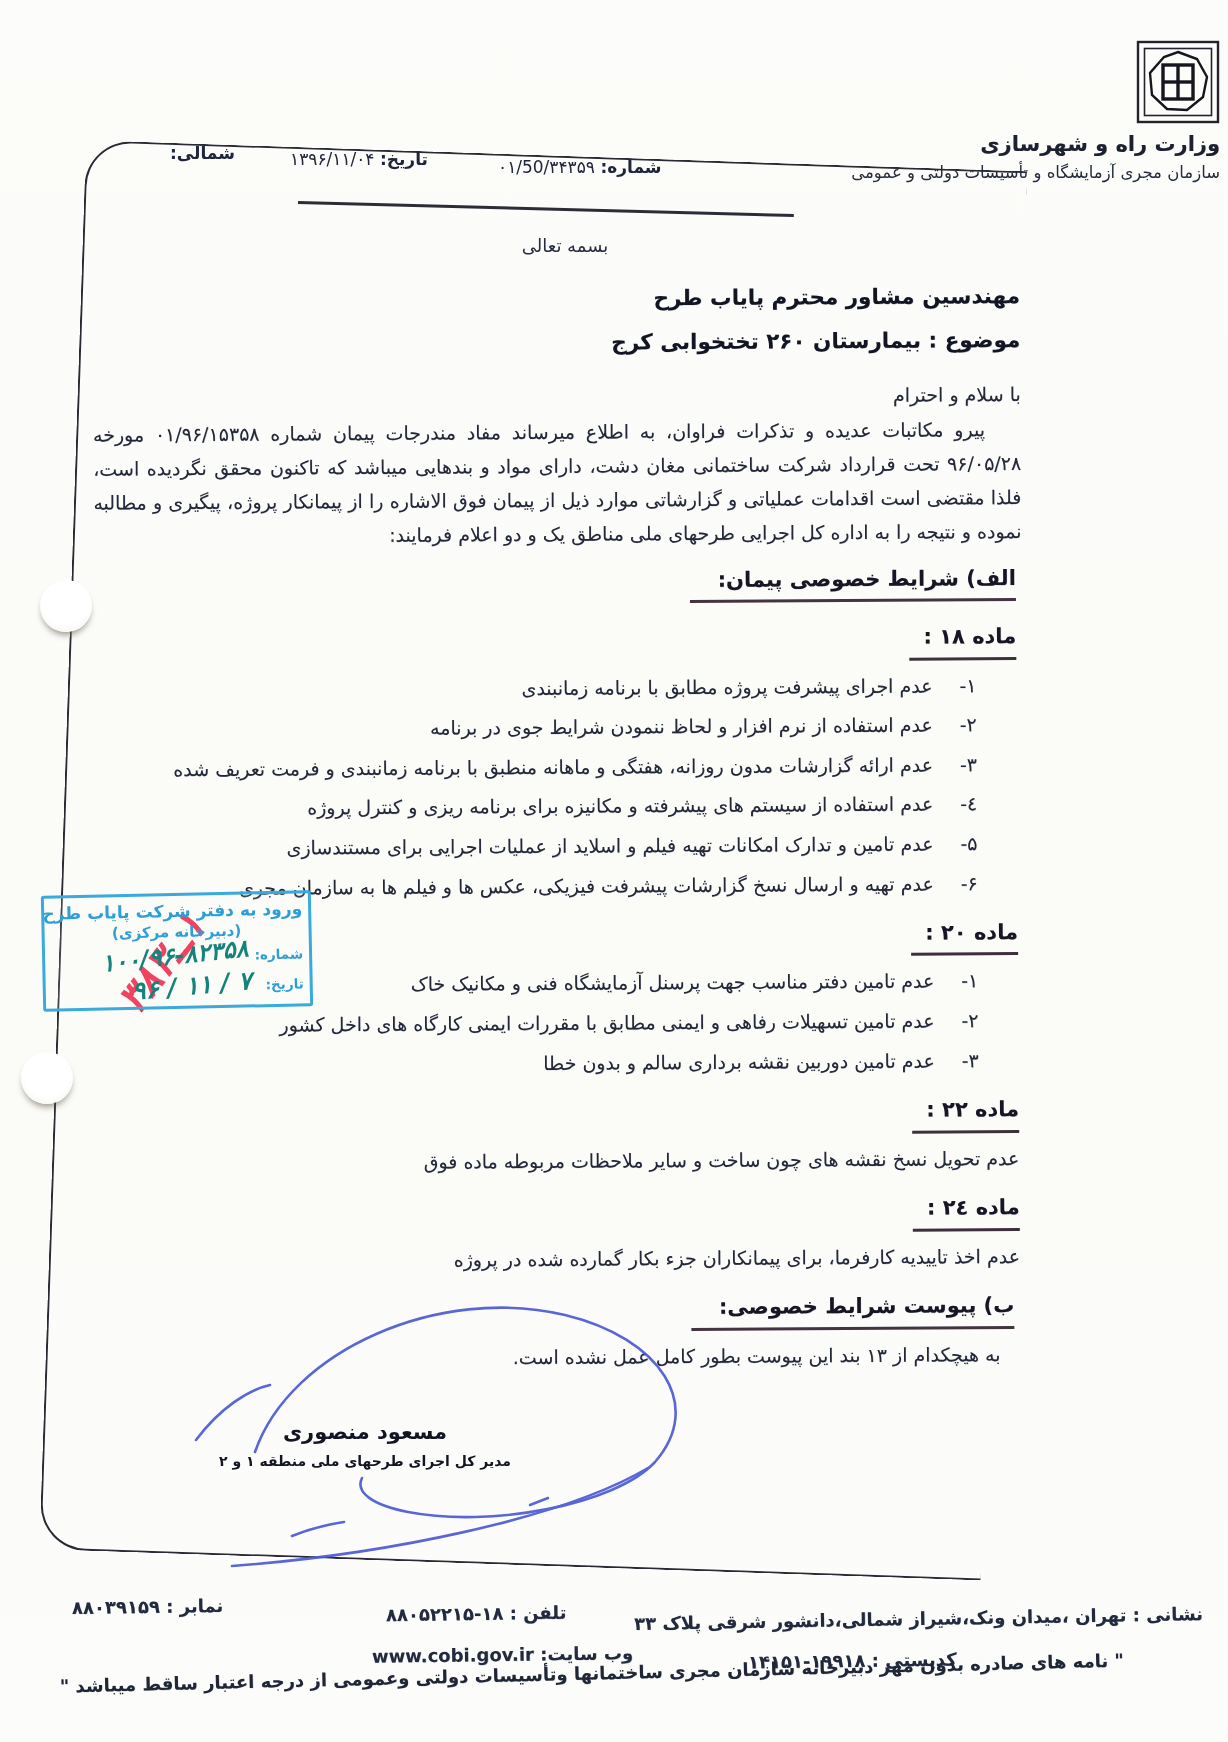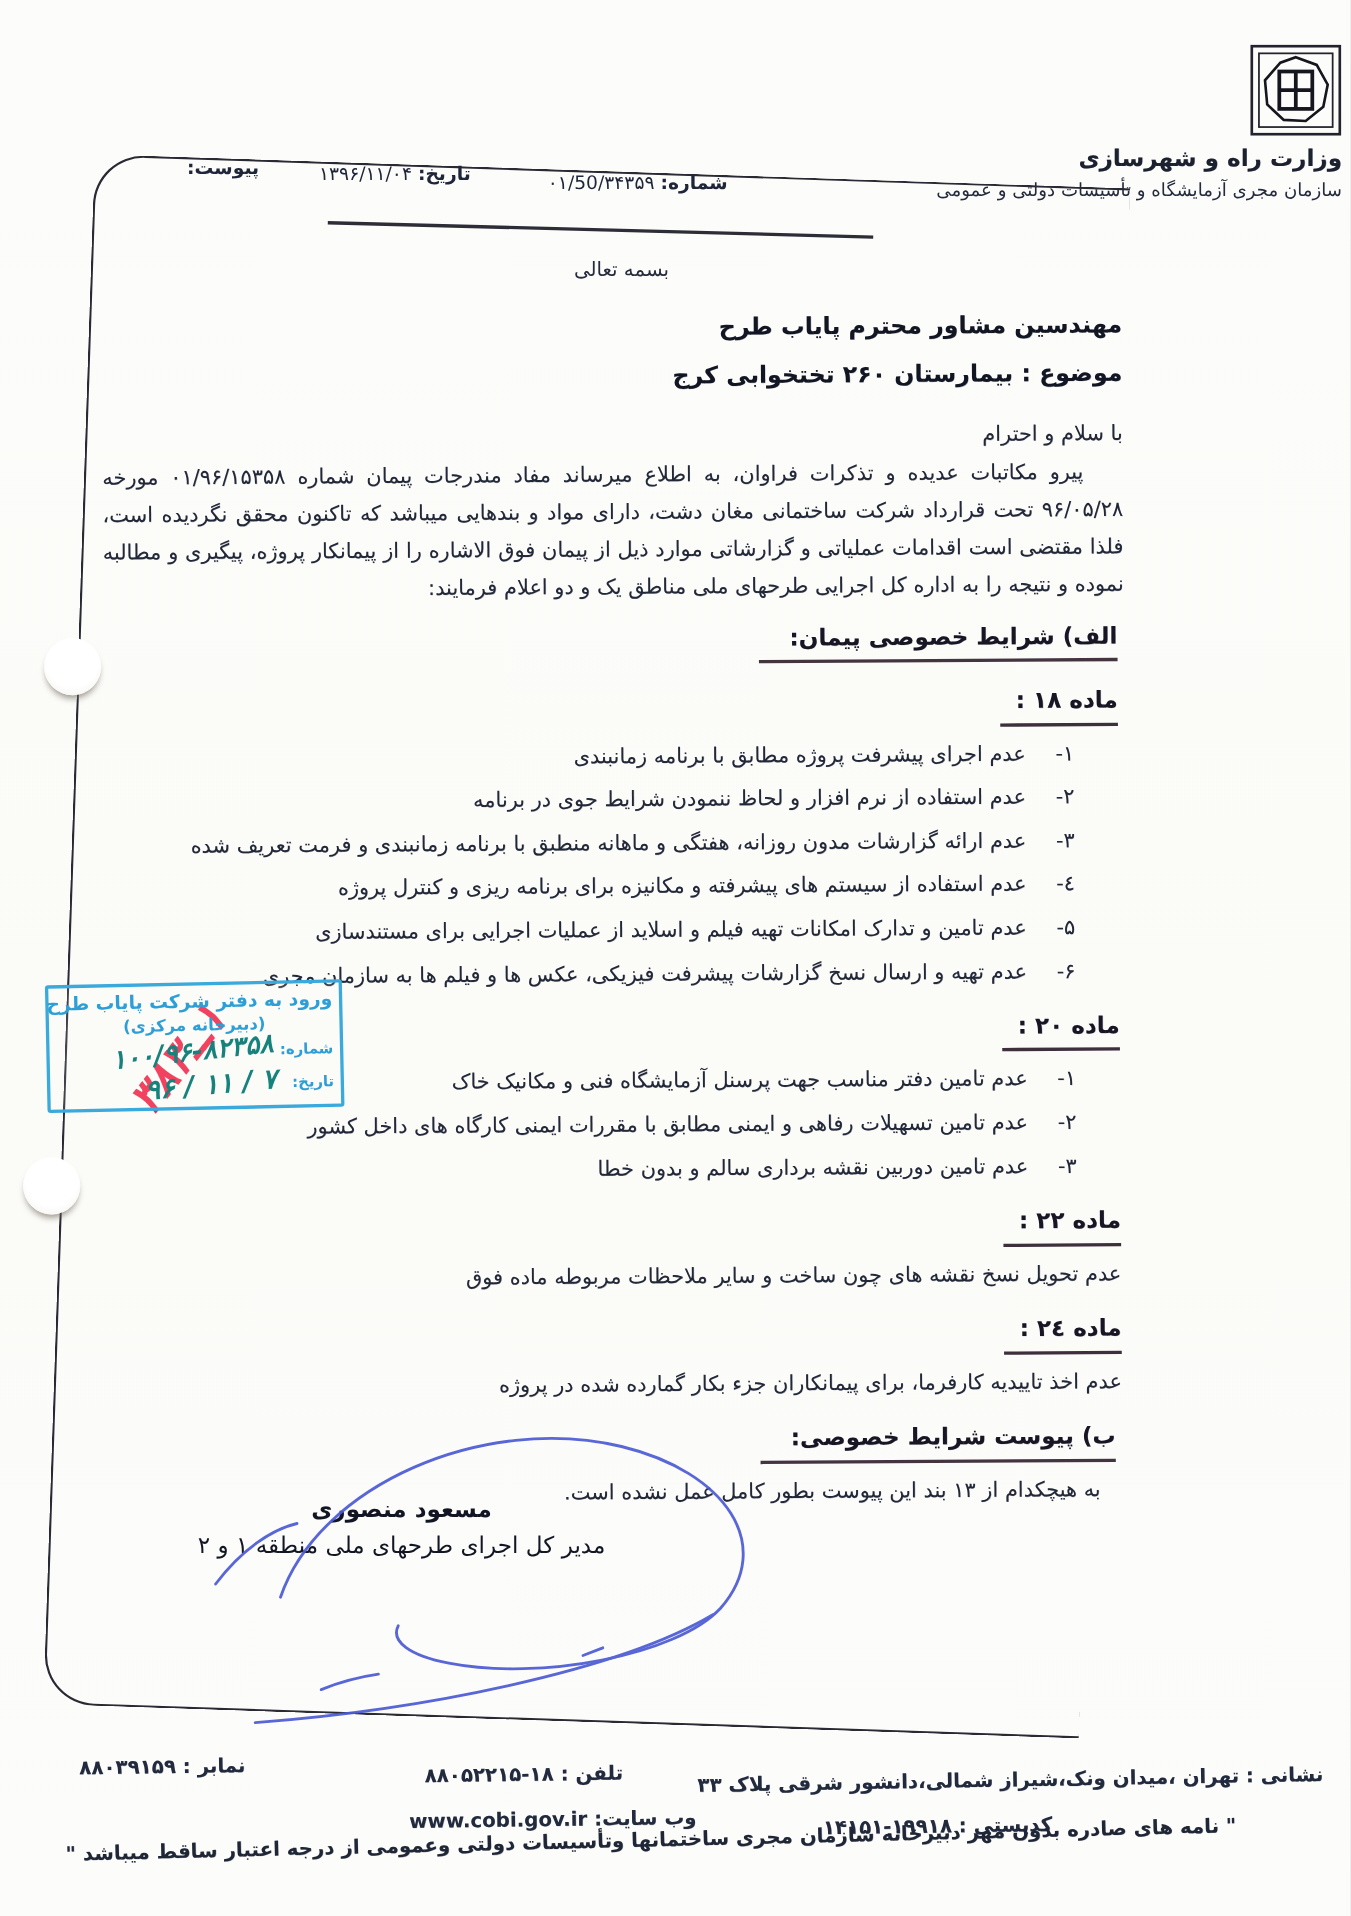--- a/index.html
+++ b/index.html
@@ -44,23 +44,23 @@
     border-bottom:3px solid #433440;padding-bottom:5px;padding-left:28px;margin-top:15px;margin-right:6px;}
   .art{margin-top:20px;margin-right:6px;}
   .art-title{display:inline-block;font-size:21px;font-weight:bold;color:#181524;
     border-bottom:3px solid #3d2f3c;padding-bottom:5px;padding-left:14px;}
   .items{margin-top:12px;margin-right:40px;}
   .item{display:flex;direction:rtl;gap:18px;margin-bottom:12px;}
   .item-num{min-width:26px;text-align:right;flex:0 0 auto;}
   .art-body{margin-top:12px;}
   .b-text{margin-top:12px;text-indent:20px;}
   
-  .sig-block{position:absolute;left:158px;top:1360px;width:414px;text-align:center;z-index:3;}
+  .sig-block{position:absolute;left:158px;top:1420px;width:414px;text-align:center;z-index:3;}
   .sig-name{font-size:21px;font-weight:bold;color:#121623;}
-  .sig-title{font-size:21px;font-weight:normal;color:#121623;margin-top:9px;white-space:nowrap;text-align:center;}
+  .sig-title{font-size:14px;font-weight:bold;color:#121623;margin-top:9px;white-space:nowrap;text-align:center;}
   .sig-svg{position:absolute;left:140px;top:1260px;z-index:4;}
   
   .stamp{
     position:absolute;left:42px;top:893px;width:252px;z-index:4;
     border:3.5px solid #3aa9dc;border-radius:3px;background:rgba(255,255,255,.12);
     padding:5px 6px 6px 6px;text-align:center;color:#2d9fd6;
     transform:rotate(-1.2deg);
   }
   .stamp-l1{font-size:17px;font-weight:bold;white-space:nowrap;}
   .stamp-l2{font-size:15px;font-weight:bold;margin-top:2px;}
@@ -128,21 +128,21 @@
 
   <div class="field f-number">
     <b>شماره:</b>
     <span>۰۱/50/۳۴۳۵۹</span>
   </div>
   <div class="field f-date">
     <b>تاریخ:</b>
     <span>۱۳۹۶/۱۱/۰۴</span>
   </div>
   <div class="field f-attach">
-    <b>پیوست:</b>
+    <b>شمالی:</b>
   </div>
 
   <div class="besmele">بسمه تعالی</div>
 
   <div class="content">
     <div class="recipient">مهندسین مشاور محترم پایاب طرح</div>
     <div class="subject">موضوع : بیمارستان ۲۶۰ تختخوابی کرج</div>
     <div class="salutation">با سلام و احترام</div>
     <div class="para">پیرو مکاتبات عدیده و تذکرات فراوان، به اطلاع میرساند مفاد مندرجات پیمان شماره ۰۱/۹۶/۱۵۳۵۸ مورخه ۹۶/۰۵/۲۸ تحت قرارداد شرکت ساختمانی مغان دشت، دارای مواد و بندهایی میباشد که تاکنون محقق نگردیده است، فلذا مقتضی است اقدامات عملیاتی و گزارشاتی موارد ذیل از پیمان فوق الاشاره را از پیمانکار پروژه، پیگیری و مطالبه نموده و نتیجه را به اداره کل اجرایی طرحهای ملی مناطق یک و دو اعلام فرمایند:</div>
 

